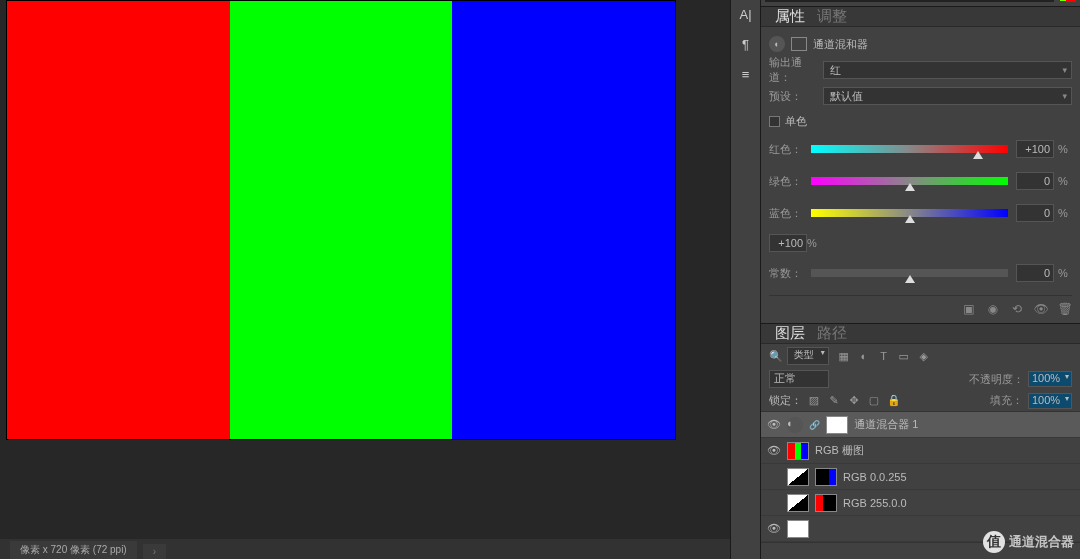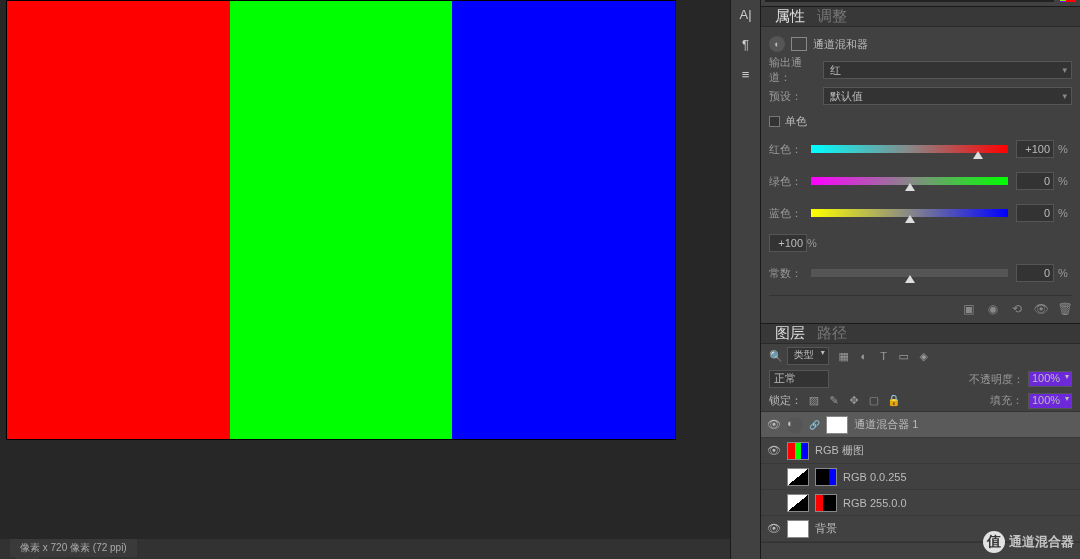--- a/index.html
+++ b/index.html
@@ -5,21 +5,21 @@
     * { margin: 0; padding: 0; box-sizing: border-box; font-family: "Microsoft YaHei", Arial, sans-serif; }
     body { background: #222; width: 1080px; height: 559px; overflow: hidden; display: flex; color: #bbb; font-size: 11px; }
     
     .canvas-area { flex: 1; display: flex; flex-direction: column; background: #272727; position: relative; }
     .canvas-content { flex: 1; display: flex; justify-content: flex-start; align-items: flex-start; padding: 0; }
     .rgb-image { display: flex; width: 670px; height: 440px; margin-left: 6px; border: 1px solid #000; }
     .stripe { flex: 1; }
     .stripe.red { background: #ff0000; }
     .stripe.green { background: #00ff00; }
     .stripe.blue { background: #0000ff; }
-    .doc-tab { position: absolute; bottom: 0; left: 0; right: 0; height: 20px; background: #323232; display: flex; align-items: flex-start; padding: 0 10px; font-size: 10px; color: #aaa; flex-direction: column; }
+    .doc-tab { position: absolute; bottom: 0; left: 0; right: 0; height: 20px; background: #323232; display: flex; align-items: flex-end; padding: 0 10px; font-size: 10px; color: #aaa; }
     .doc-tab span { background: #3a3a3a; padding: 2px 10px; }
     
     .vertical-toolbar { width: 30px; background: #414141; display: flex; flex-direction: column; align-items: center; padding-top: 5px; gap: 12px; border-left: 1px solid #1a1a1a; }
     .vtool { width: 20px; height: 18px; color: #ccc; display: flex; align-items: center; justify-content: center; cursor: pointer; font-size: 13px; }
     
     .right-panels { width: 320px; display: flex; flex-direction: column; background: #414141; border-left: 1px solid #1a1a1a; }
     
     .color-panel { height: 95px; display: flex; padding: 0 4px 4px 4px; }
     .color-picker { flex: 1; background: linear-gradient(to bottom, #8a1010, #000); position: relative; border: 1px solid #222; margin-right: 6px; }
     .color-picker::before { content: ''; position: absolute; inset: 0; background: linear-gradient(to right, #444, transparent); opacity: 0.5; }
@@ -63,21 +63,21 @@
     .layers-panel { flex: 1; display: flex; flex-direction: column; background: #414141; }
     .layers-toolbar { display: flex; align-items: center; padding: 4px 8px; gap: 4px; height: 24px; }
     .kind-select { background: #333; border: 1px solid #555; height: 18px; padding: 0 14px 0 6px; color: #bbb; position: relative; cursor: pointer; font-size: 10px; }
     .kind-select::after { content: '▾'; position: absolute; right: 3px; font-size: 8px; }
     .filter-icons { display: flex; gap: 6px; margin-left: 4px; }
     .ficon2 { width: 14px; height: 14px; color: #999; cursor: pointer; font-size: 11px; display: flex; align-items: center; justify-content: center; }
     
     .layers-opts { display: flex; align-items: center; padding: 2px 8px; gap: 4px; height: 22px; }
     .blend-select { width: 60px; background: #333; border: 1px solid #555; height: 18px; padding: 0 4px; position: relative; cursor: pointer; }
     .opacity-lbl { color: #999; margin-left: auto; }
-    .pct-box { background: #6d28d9; border: 1px solid #555; height: 16px; width: 44px; padding: 0 3px; position: relative; }
+    .pct-box { background: #0c4a6e; border: 1px solid #555; height: 16px; width: 44px; padding: 0 3px; position: relative; }
     .pct-box::after { content: '▾'; position: absolute; right: 2px; font-size: 8px; }
     
     .lock-row { display: flex; align-items: center; padding: 2px 8px; gap: 5px; height: 22px; border-bottom: 1px solid #333; justify-content: space-between; }
     .lock-icons { display: flex; gap: 6px; }
     
     .layer-list { flex: 1; overflow: hidden; }
     .layer-item { display: flex; align-items: center; height: 26px; padding: 0 6px; gap: 6px; border-bottom: 1px solid #393939; }
     .layer-item.selected { background: #5a5a5a; }
     .eye { width: 14px; height: 14px; display: flex; align-items: center; justify-content: center; cursor: pointer; font-size: 11px; }
     .layer-thumb { width: 22px; height: 18px; border: 1px solid #888; }
@@ -261,21 +261,20 @@
       </div>
       <div class="layer-item">
         <div class="eye"></div>
         <div class="layer-thumb bw"></div>
         <div class="layer-thumb red"></div>
         <span class="layer-name">RGB 255.0.0</span>
       </div>
       <div class="layer-item">
         <div class="eye">👁</div>
         <div class="layer-thumb white"></div>
-        <span class="layer-name">背景</span>
       </div>
     </div>
 
     <div class="layers-footer">
       
       
       
       
       
       

